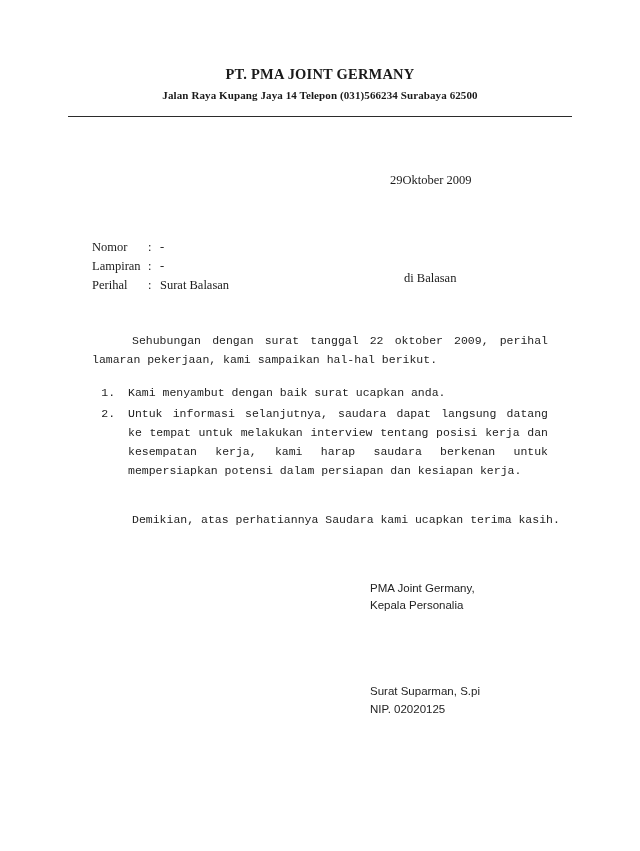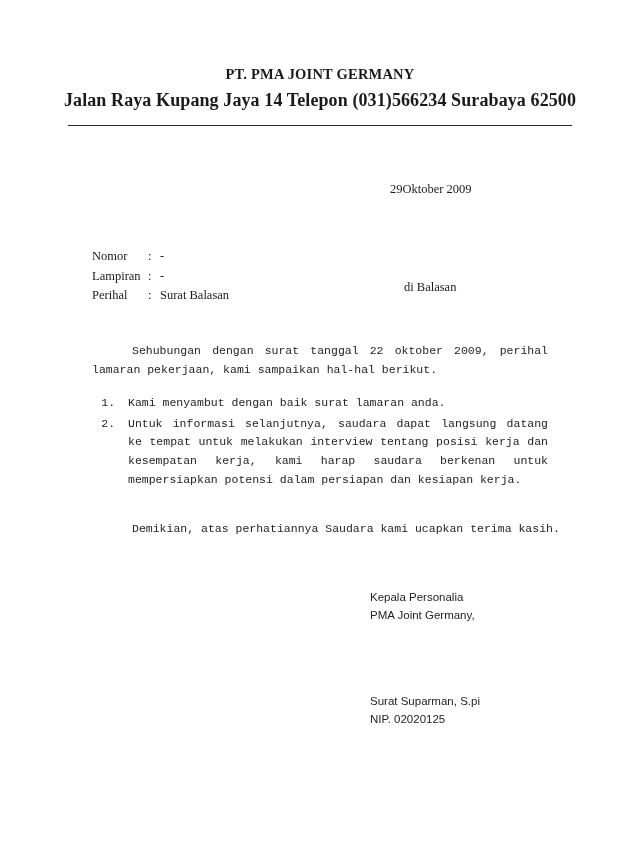--- a/index.html
+++ b/index.html
@@ -35,21 +35,21 @@
     font-family: "Liberation Serif", serif;
     font-weight: bold;
     padding-top: 34px;
   }
   .company-name {
     font-size: 14.5px;
     letter-spacing: 0.2px;
     line-height: 1.4;
   }
   .company-address {
-    font-size: 18px;
+    font-size: 11px;
     letter-spacing: 0.1px;
     line-height: 1.4;
     margin-top: 4px;
   }
   .rule {
     border: none;
     border-top: 1px solid #2b2b2b;
     margin: 12px 8px 0 8px;
     height: 0;
   }
@@ -172,29 +172,29 @@
       </div>
 
       <div class="recipient">
         <div class="line2">di Balasan</div>
       </div>
     </div>
 
     <div class="body-text opening">Sehubungan dengan surat tanggal 22 oktober 2009, perihal lamaran pekerjaan, kami sampaikan hal-hal berikut.</div>
 
     <ol class="points body-text">
-      <li>Kami menyambut dengan baik surat lamaran anda.</li>
+      <li>Kami menyambut dengan baik surat ucapkan anda.</li>
       <li>Untuk informasi selanjutnya, saudara dapat langsung datang ke tempat untuk melakukan interview tentang posisi kerja dan kesempatan kerja, kami harap saudara berkenan untuk mempersiapkan potensi dalam persiapan dan kesiapan kerja.</li>
     </ol>
 
     <div class="body-text closing">Demikian, atas perhatiannya Saudara kami ucapkan terima kasih.</div>
 
     <div class="signature">
+      <div>PMA Joint Germany,</div>
       <div>Kepala Personalia</div>
-      <div>PMA Joint Germany,</div>
     </div>
 
     <div class="signer">
       <div>Surat Suparman, S.pi</div>
       <div>NIP. 02020125</div>
     </div>
 
   </div>
 </div>
 

